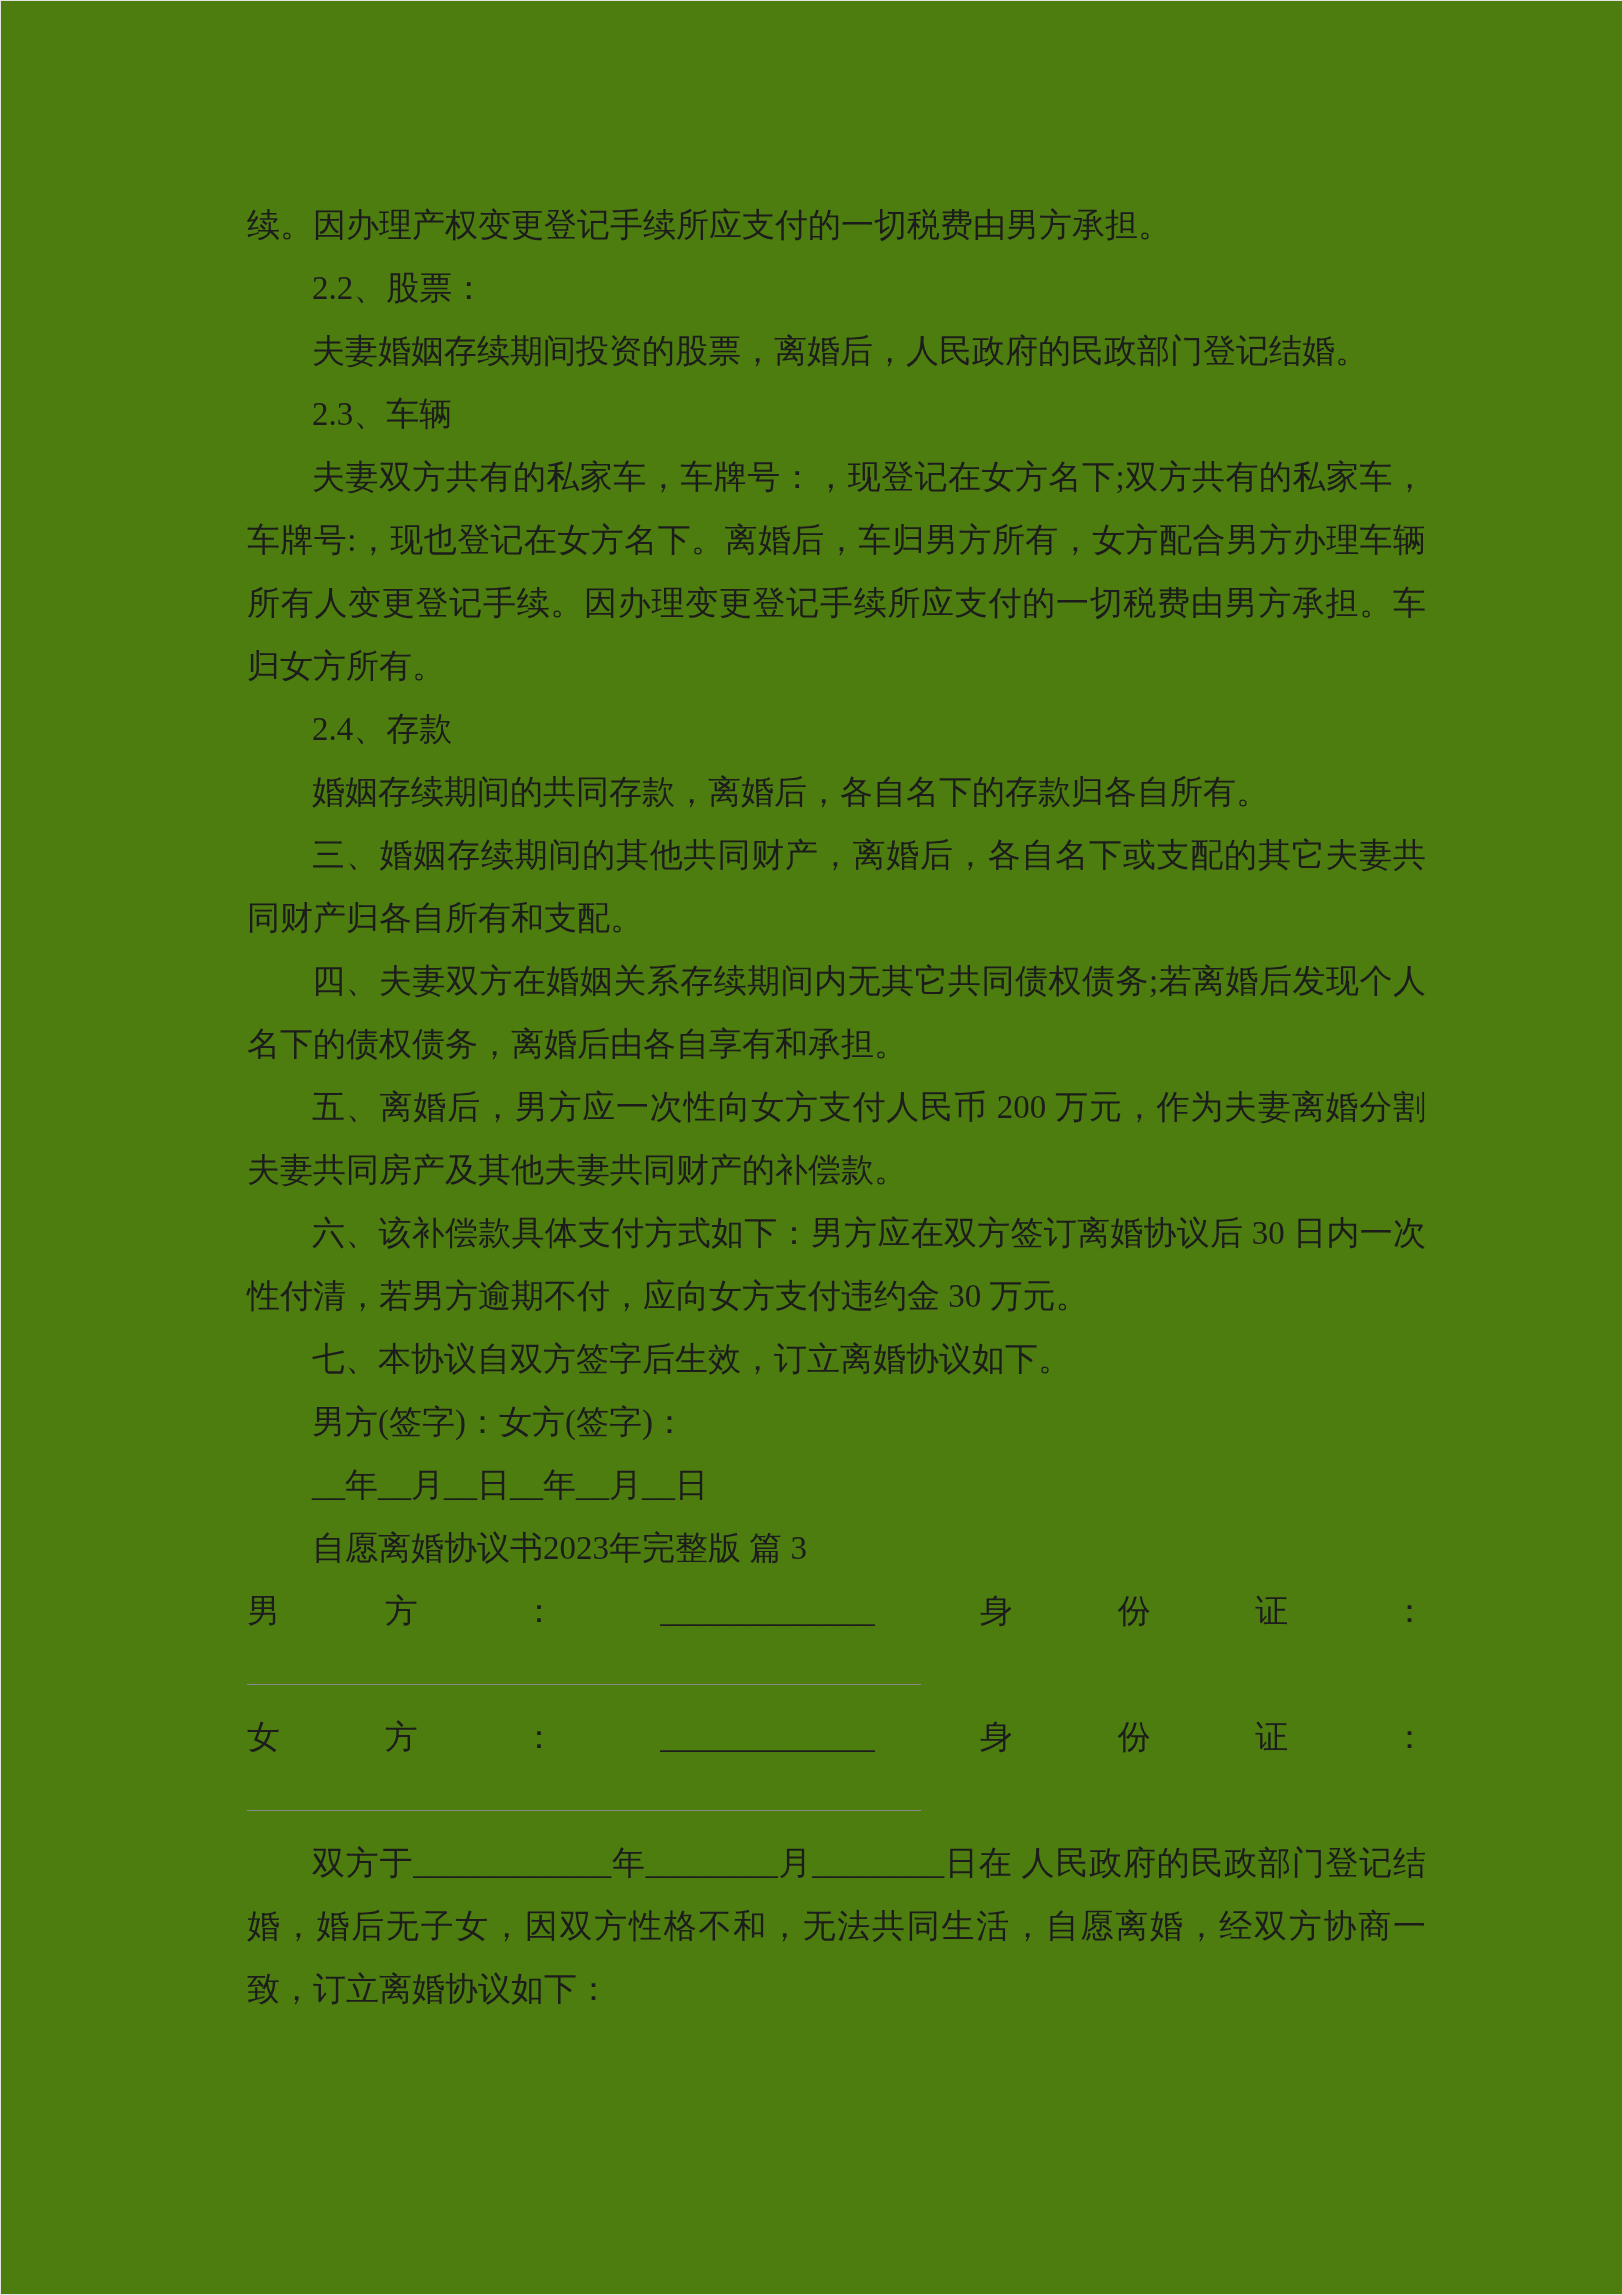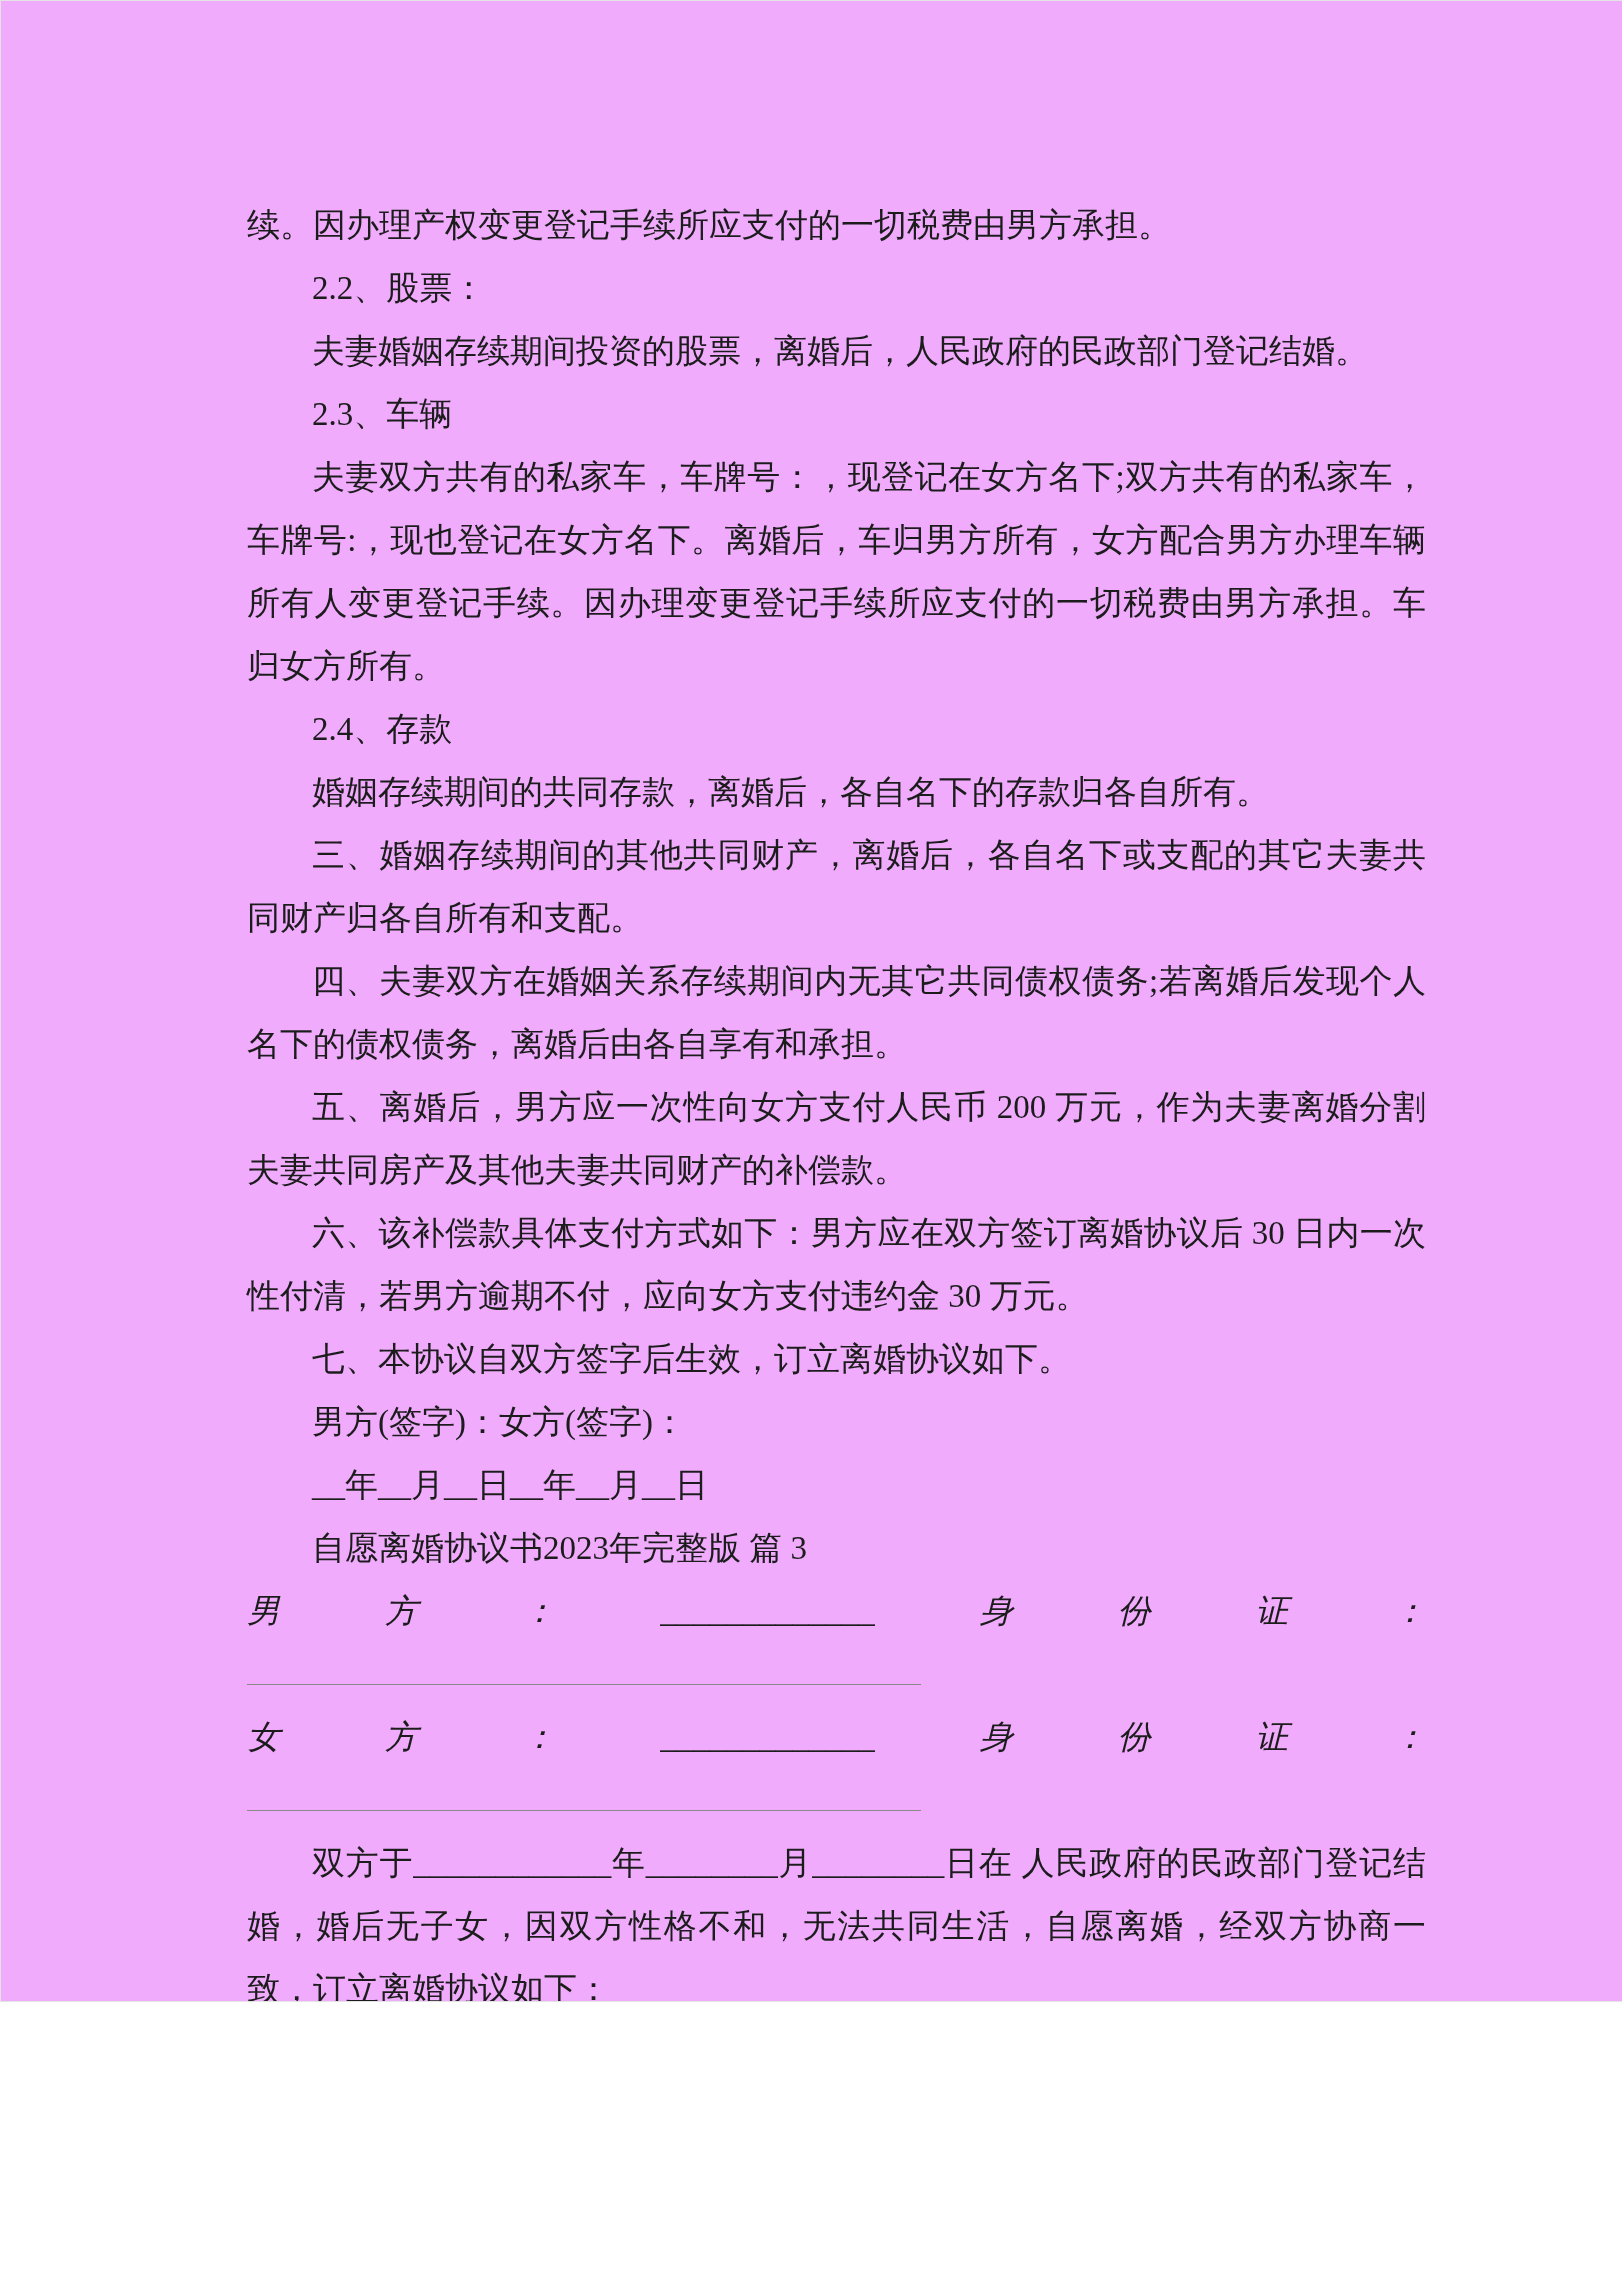--- a/index.html
+++ b/index.html
@@ -3,23 +3,23 @@
 <meta charset="utf-8">
 <style>
   html, body {
     margin: 0;
     padding: 0;
     background: #ffffff;
   }
   .page {
     position: relative;
     width: 1623px;
-    height: 2002px;
+    height: 2295px;
     box-sizing: border-box;
-    background: #f0abfc;
+    background: #4d7c0f;
     border: 0.7px solid #e3e3e3;
     overflow: hidden;
     font-family: "Liberation Serif", "DejaVu Serif", serif;
     color: #1c1c1c;
   }
   .content {
     position: absolute;
     top: 193px;
     left: 246px;
     width: 1179px;
@@ -38,21 +38,20 @@
     text-indent: 0;
   }
   
   .sig-row {
     margin: 0;
     padding-left: 203px;
     padding-right: 65px;
     text-align: justify;
     text-align-last: justify;
     text-justify: inter-character;
-    font-style: italic;
   }
   
   .rule-line {
     height: 63px;
     line-height: 63px;
   }
   .rule-line .rule {
     display: inline-block;
     width: 674px;
     height: 41px;

